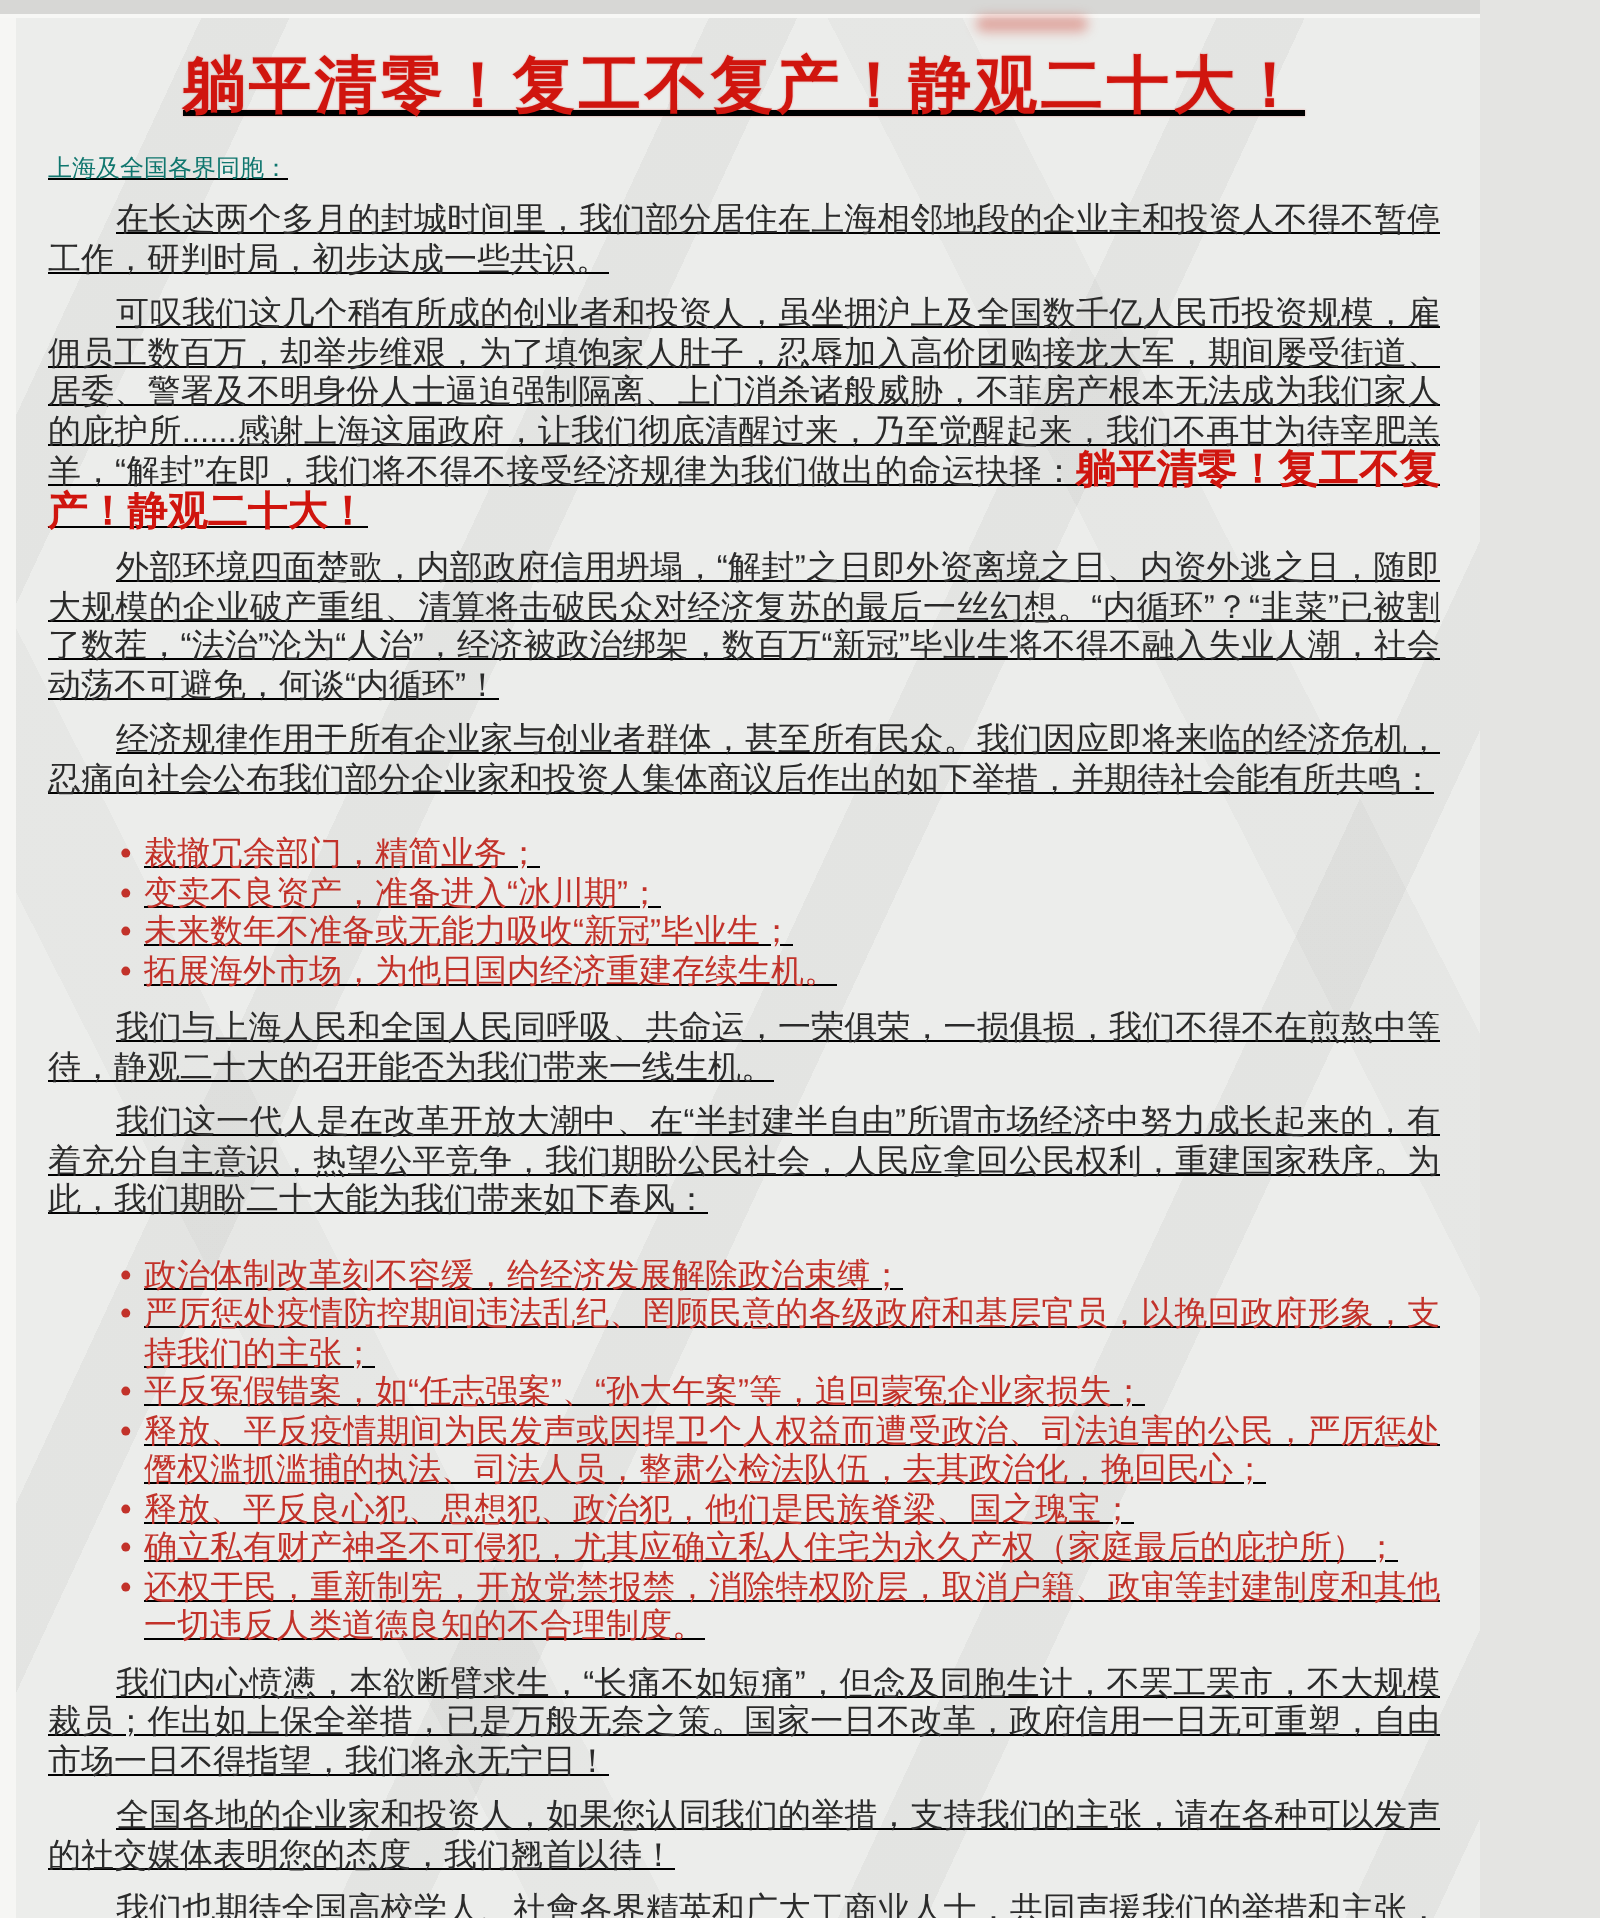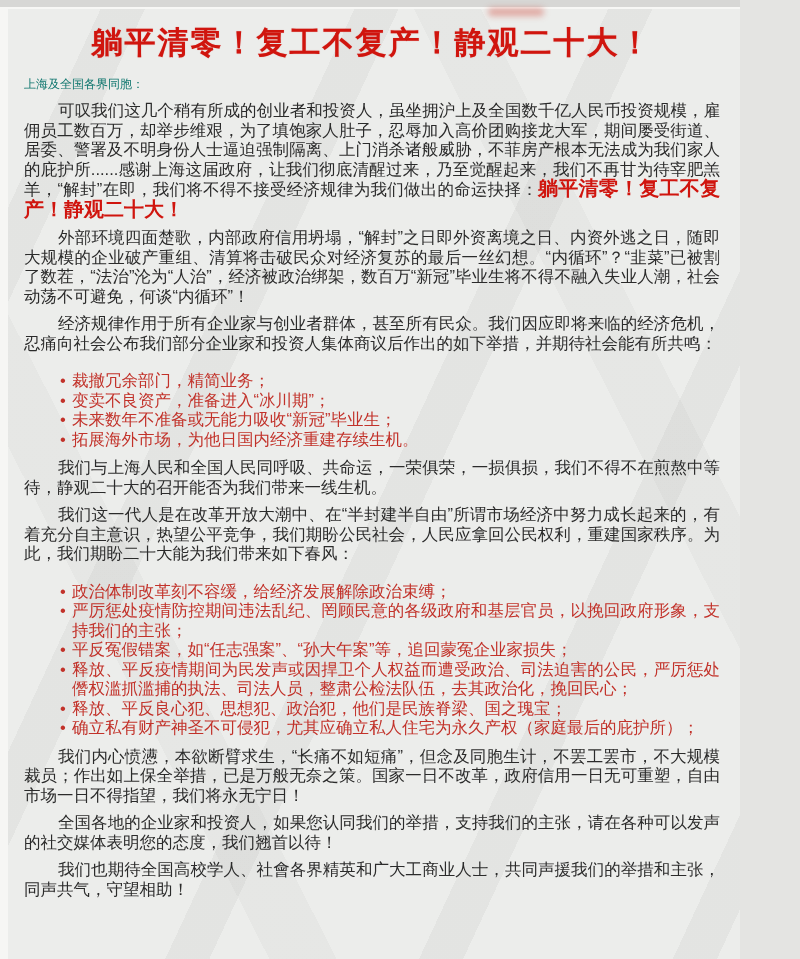--- a/index.html
+++ b/index.html
@@ -14,20 +14,21 @@
     width:800px;height:959px;
     background:#e4e4e2;
     font-family:"Liberation Sans","DejaVu Sans",sans-serif;
     overflow:hidden;
   }
   .page{
     position:relative;
     width:740px;height:959px;
     background:var(--page-bg);
     overflow:hidden;
+    text-decoration:underline;
   }
   .top-strip{
     position:absolute;top:0;left:0;right:0;height:7px;
     background:var(--top-strip);
     border-bottom:2px solid #f7f7f5;
     z-index:3;
   }
   .red-smudge{
     position:absolute;top:8px;left:488px;width:56px;height:8px;
     background:rgba(205,60,45,.40);
@@ -112,38 +113,40 @@
   <div class="top-strip"></div>
   <div class="red-smudge"></div>
   <div class="watermark"></div>
   <div class="left-edge"></div>
 
   <div class="content">
     <h1 class="title">躺平清零！复工不复产！静观二十大！</h1>
     <div class="salutation">上海及全国各界同胞：</div>
 
     <div id="doc-body">
+        <p class="para"><span>在长达两个多月的封城时间里，我们部分居住在上海相邻地段的企业主和投资人不得不暂停工作，研判时局，初步达成一些共识。</span></p>
         <p class="para"><span>可叹我们这几个稍有所成的创业者和投资人，虽坐拥沪上及全国数千亿人民币投资规模，雇佣员工数百万，却举步维艰，为了填饱家人肚子，忍辱加入高价团购接龙大军，期间屡受街道、居委、警署及不明身份人士逼迫强制隔离、上门消杀诸般威胁，不菲房产根本无法成为我们家人的庇护所......感谢上海这届政府，让我们彻底清醒过来，乃至觉醒起来，我们不再甘为待宰肥羔羊，“解封”在即，我们将不得不接受经济规律为我们做出的命运抉择：</span><span class="red-em">躺平清零！复工不复产！静观二十大！</span></p>
         <p class="para"><span>外部环境四面楚歌，内部政府信用坍塌，“解封”之日即外资离境之日、内资外逃之日，随即大规模的企业破产重组、清算将击破民众对经济复苏的最后一丝幻想。“内循环”？“韭菜”已被割了数茬，“法治”沦为“人治”，经济被政治绑架，数百万“新冠”毕业生将不得不融入失业人潮，社会动荡不可避免，何谈“内循环”！</span></p>
         <p class="para"><span>经济规律作用于所有企业家与创业者群体，甚至所有民众。我们因应即将来临的经济危机，忍痛向社会公布我们部分企业家和投资人集体商议后作出的如下举措，并期待社会能有所共鸣：</span></p>
         <ul class="bullets">
           <li>裁撤冗余部门，精简业务；</li>
           <li>变卖不良资产，准备进入“冰川期”；</li>
           <li>未来数年不准备或无能力吸收“新冠”毕业生；</li>
           <li>拓展海外市场，为他日国内经济重建存续生机。</li>
         </ul>
         <p class="para"><span>我们与上海人民和全国人民同呼吸、共命运，一荣俱荣，一损俱损，我们不得不在煎熬中等待，静观二十大的召开能否为我们带来一线生机。</span></p>
         <p class="para"><span>我们这一代人是在改革开放大潮中、在“半封建半自由”所谓市场经济中努力成长起来的，有着充分自主意识，热望公平竞争，我们期盼公民社会，人民应拿回公民权利，重建国家秩序。为此，我们期盼二十大能为我们带来如下春风：</span></p>
         <ul class="bullets">
           <li>政治体制改革刻不容缓，给经济发展解除政治束缚；</li>
           <li>严厉惩处疫情防控期间违法乱纪、罔顾民意的各级政府和基层官员，以挽回政府形象，支持我们的主张；</li>
           <li>平反冤假错案，如“任志强案”、“孙大午案”等，追回蒙冤企业家损失；</li>
           <li>释放、平反疫情期间为民发声或因捍卫个人权益而遭受政治、司法迫害的公民，严厉惩处僭权滥抓滥捕的执法、司法人员，整肃公检法队伍，去其政治化，挽回民心；</li>
           <li>释放、平反良心犯、思想犯、政治犯，他们是民族脊梁、国之瑰宝；</li>
           <li>确立私有财产神圣不可侵犯，尤其应确立私人住宅为永久产权（家庭最后的庇护所）；</li>
+          <li>还权于民，重新制宪，开放党禁报禁，消除特权阶层，取消户籍、政审等封建制度和其他一切违反人类道德良知的不合理制度。</li>
         </ul>
         <p class="para"><span>我们内心愤懑，本欲断臂求生，“长痛不如短痛”，但念及同胞生计，不罢工罢市，不大规模裁员；作出如上保全举措，已是万般无奈之策。国家一日不改革，政府信用一日无可重塑，自由市场一日不得指望，我们将永无宁日！</span></p>
         <p class="para"><span>全国各地的企业家和投资人，如果您认同我们的举措，支持我们的主张，请在各种可以发声的社交媒体表明您的态度，我们翘首以待！</span></p>
         <p class="para"><span>我们也期待全国高校学人、社會各界精英和广大工商业人士，共同声援我们的举措和主张，同声共气，守望相助！</span></p>
       </div>
 
   </div>
 </div>
 
 </body></html>

